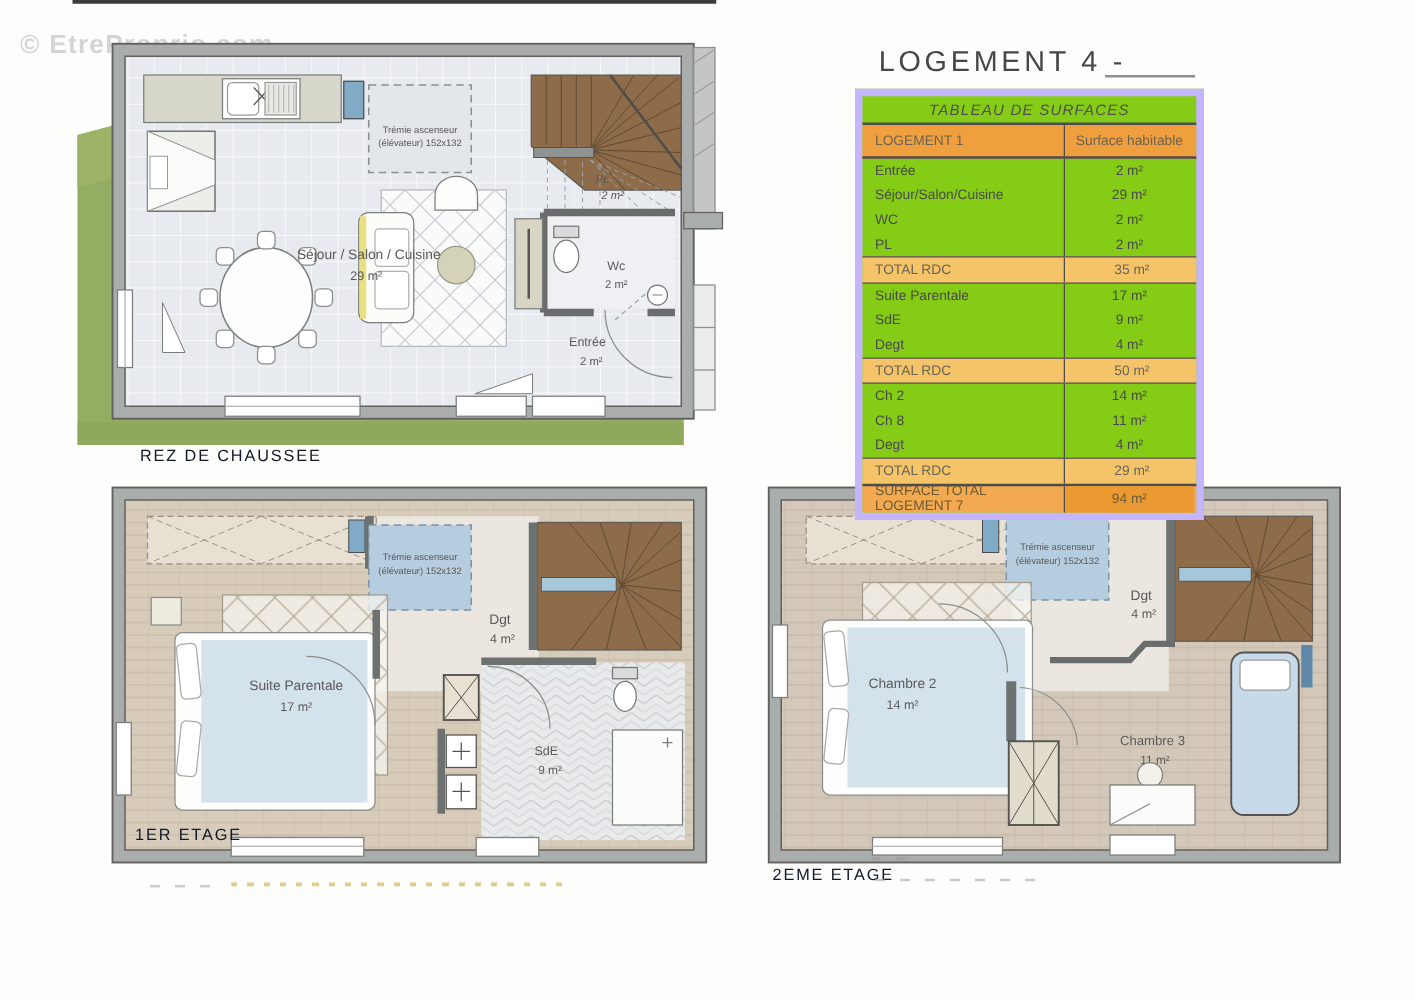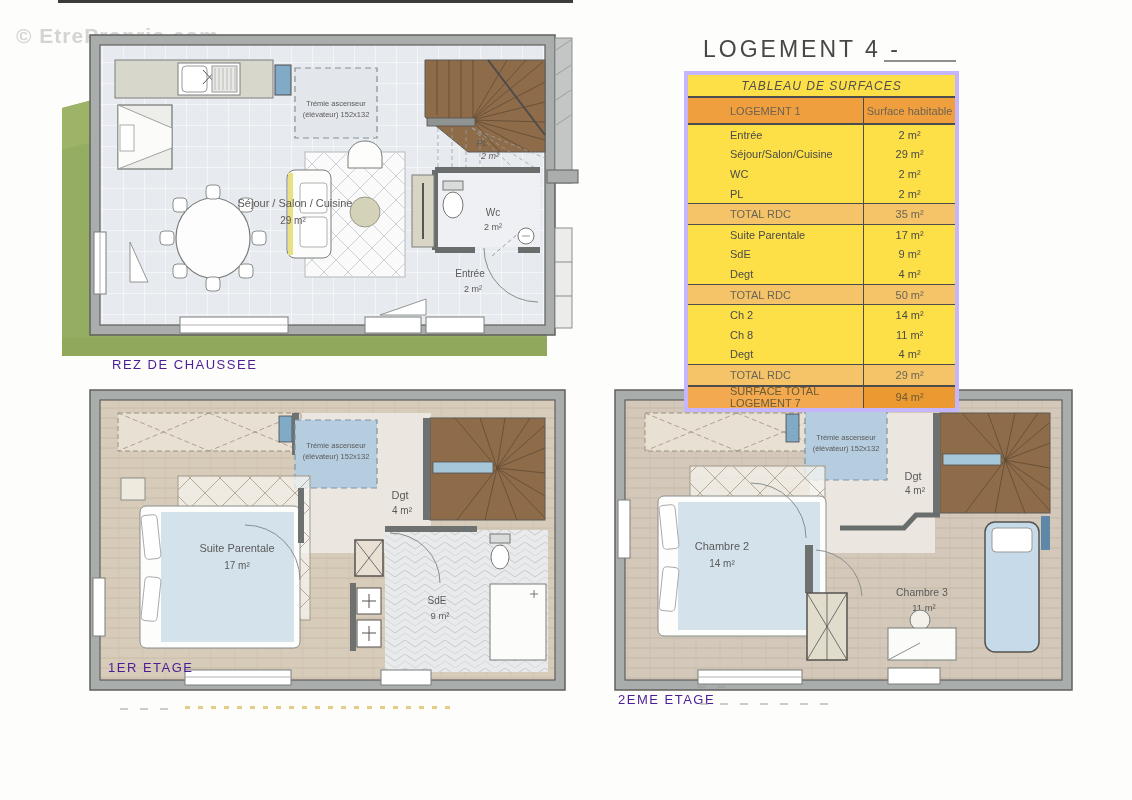--- a/index.html
+++ b/index.html
@@ -7,36 +7,36 @@
         font-family:"Liberation Sans", sans-serif;color:#4a4a4a;}
   .abs{position:absolute;}
   
   .watermark{left:16px;top:24px;font-size:21px;font-weight:600;letter-spacing:1px;
              color:rgba(178,178,178,0.55);}
   .topline{left:58px;top:0;width:515px;height:3px;background:#3c3c3c;}
   
   .title{left:703px;top:36px;font-size:23px;font-weight:400;letter-spacing:3px;color:#474747;}
   .title-underline{left:884px;top:60px;width:72px;height:2px;background:#8f8f8f;}
   
-  .surface-table{left:684px;top:71px;width:267px;border:4px solid #c4b5fd;background:#fde047;
+  .surface-table{left:684px;top:71px;width:267px;border:6px solid #c4b5fd;background:#84cc16;
                  font-size:11px;}
   .t-title{height:21px;display:flex;align-items:center;justify-content:center;
            font-style:italic;font-size:12px;letter-spacing:1px;color:#4f4f4f;
            border-bottom:2px solid #4c4c4c;}
   .t-head{height:25px;display:flex;background:#ef9f3e;border-bottom:2px solid #4c4c4c;
           color:#6e6353;font-weight:400;}
   .t-row{height:19.6px;display:flex;align-items:center;}
   .t-row.sub{background:#f5c469;border-top:1.5px solid #4c4c4c;border-bottom:1.5px solid #4c4c4c;color:#6a6456;justify-content:space-between;}
   .t-row.grand{height:21px;background:#f2a94f;border-top:1.5px solid #4c4c4c;color:#6e5b33;}
   .t-row.grand .cell-v{background:#eb9931;}
   .cell-l{width:162px;box-sizing:border-box;padding-left:10px;border-right:1.5px solid #4c4c4c;
-          display:flex;align-items:center;height:100%;margin-left:32px;}
+          display:flex;align-items:center;height:100%;}
   .cell-v{width:103px;display:flex;align-items:center;justify-content:center;height:100%;}
   
-  .floor-label{font-size:13px;letter-spacing:1.5px;color:#4c1d95;}
+  .floor-label{font-size:13px;letter-spacing:1.5px;color:#0f172a;}
   .dashes-y{height:3px;background-image:repeating-linear-gradient(90deg,#d2b24a 0 5px,rgba(0,0,0,0) 5px 13px);opacity:.65;}
   .dashes-g{height:2px;background-image:repeating-linear-gradient(90deg,#9a9a9a 0 8px,rgba(0,0,0,0) 8px 20px);opacity:.5;}
   svg text{font-family:"Liberation Sans", sans-serif;fill:#5a5a5a;}
 </style>
 </head>
 <body>
 
 <div class="page">
 
   <div class="abs topline"></div>

